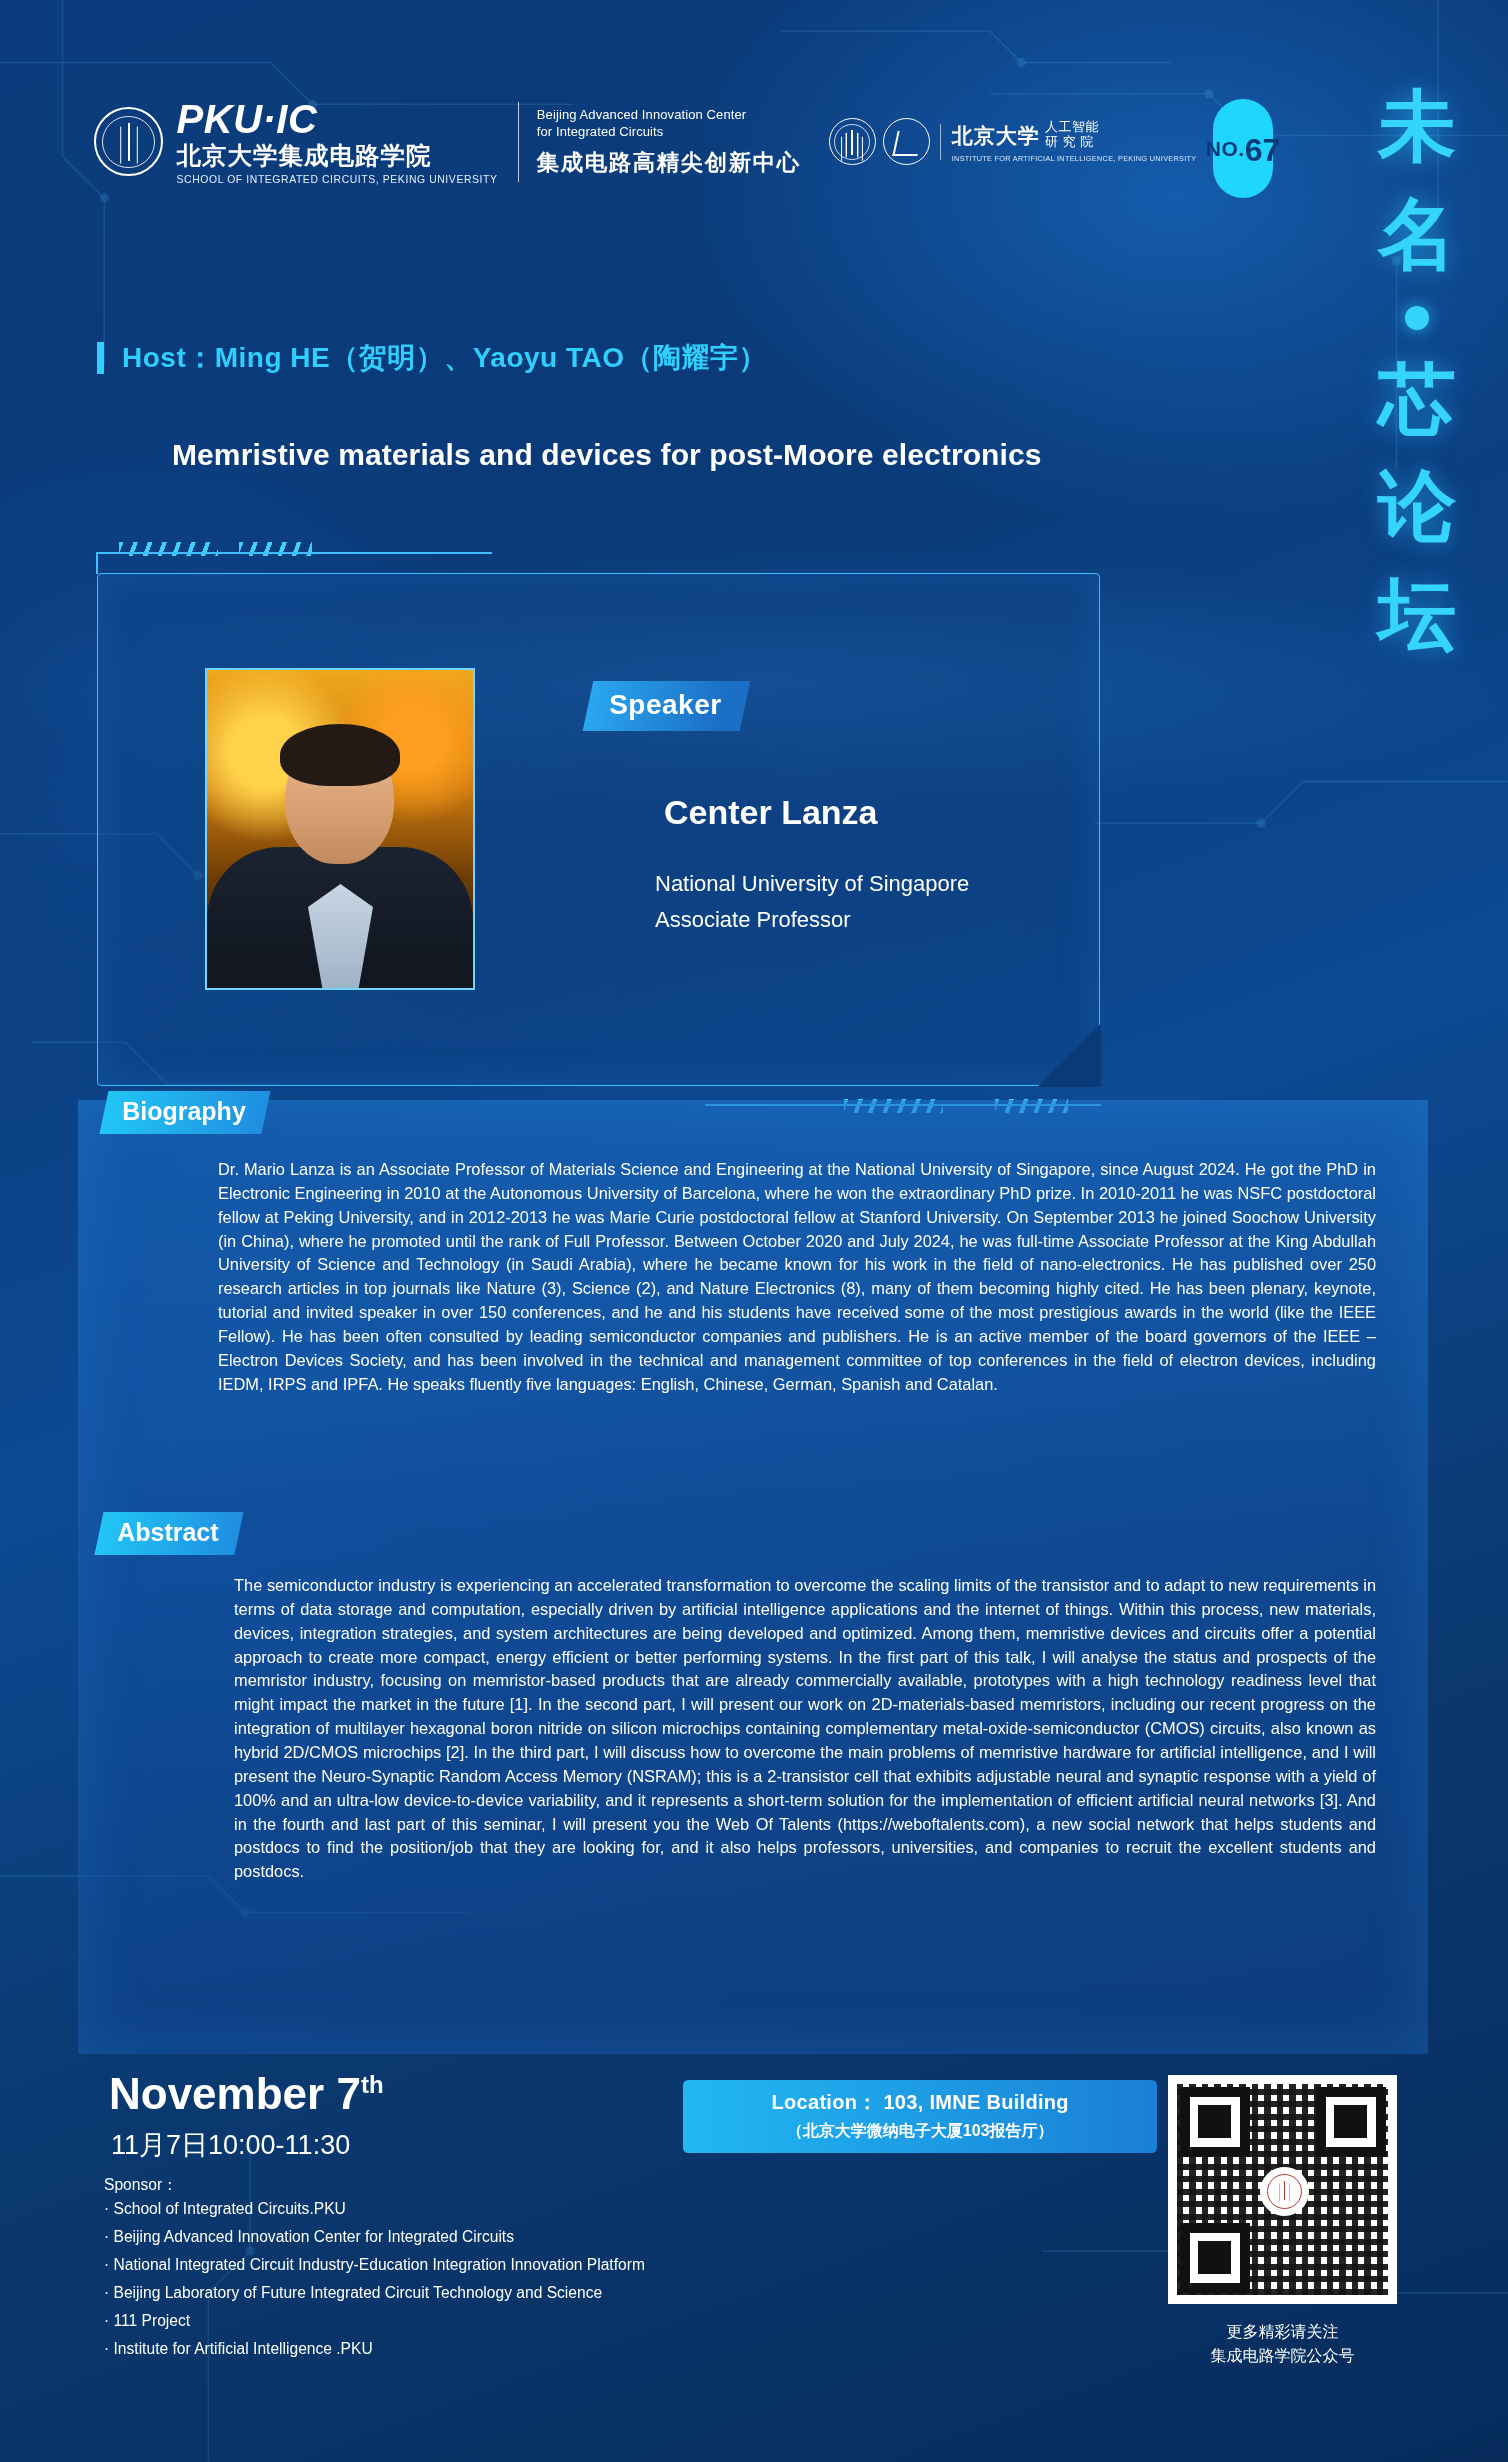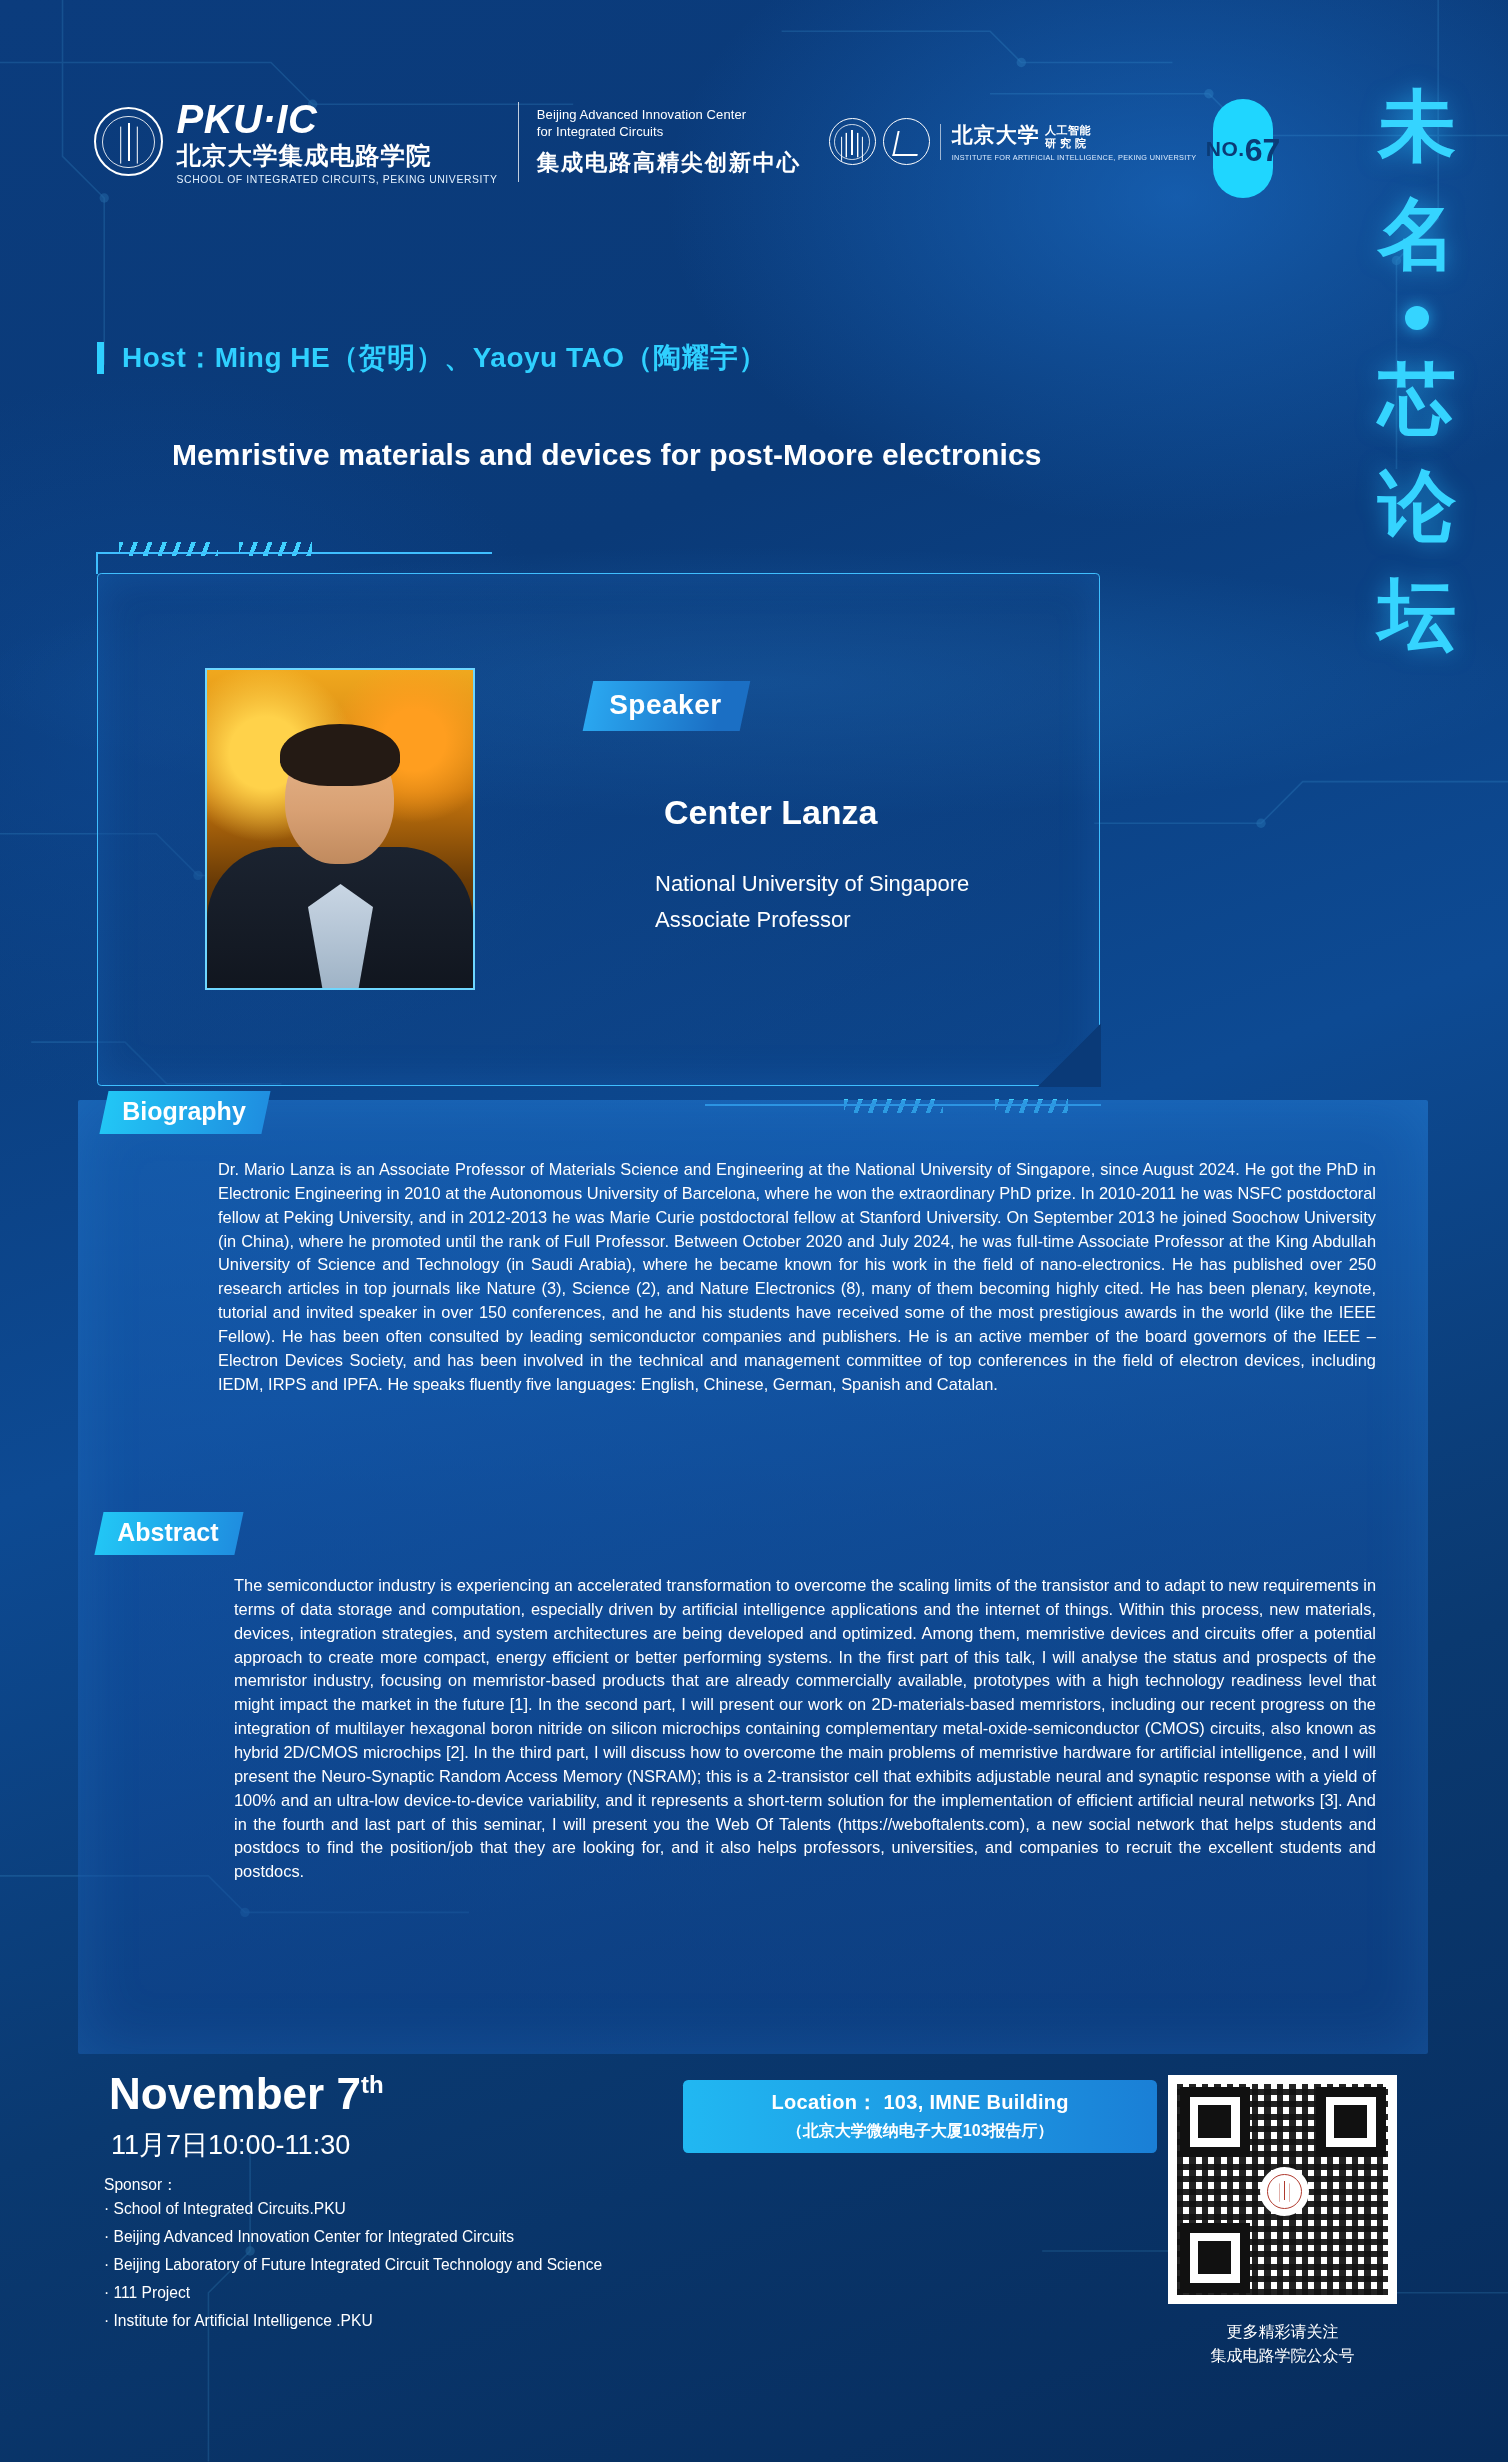--- a/index.html
+++ b/index.html
@@ -168,25 +168,25 @@
   }
   .aii-text .c1 {
     color: #fff;
     font-size: 21px;
     font-weight: bold;
     letter-spacing: 1px;
     display: flex;
     align-items: flex-end;
   }
   .aii-text .c1 .small2 {
-    font-size: 11px;
+    font-size: 13px;
     line-height: 1.15;
     margin-left: 5.2px;
     letter-spacing: 0.5px;
-    font-weight: bold;
+    font-weight: normal;
   }
   .aii-text .c2 {
     color: #dcecff;
     font-size: 7.3px;
     letter-spacing: 0.3px;
     margin-top: 4.2px;
   }
 
   .no-badge {
     position: absolute;
@@ -649,20 +649,21 @@
 
   <div class="date-main">
     <span>November 7</span><sup>th</sup>
   </div>
   <div class="date-cn">11月7日10:00-11:30</div>
 
   <div class="sponsor-title">Sponsor：</div>
   <div class="sponsor-list">
     <div>· School of Integrated Circuits.PKU</div>
     <div>· Beijing Advanced Innovation Center for Integrated Circuits</div>
+    <div>· National Integrated Circuit Industry-Education Integration Innovation Platform</div>
     <div>· Beijing Laboratory of Future Integrated Circuit Technology and Science</div>
     <div>· 111 Project</div>
     <div>· Institute for Artificial Intelligence .PKU</div>
   </div>
 
   <div class="location-box">
     <div class="l1">Location： 103, IMNE Building</div>
     <div class="l2">（北京大学微纳电子大厦103报告厅）</div>
   </div>
 

